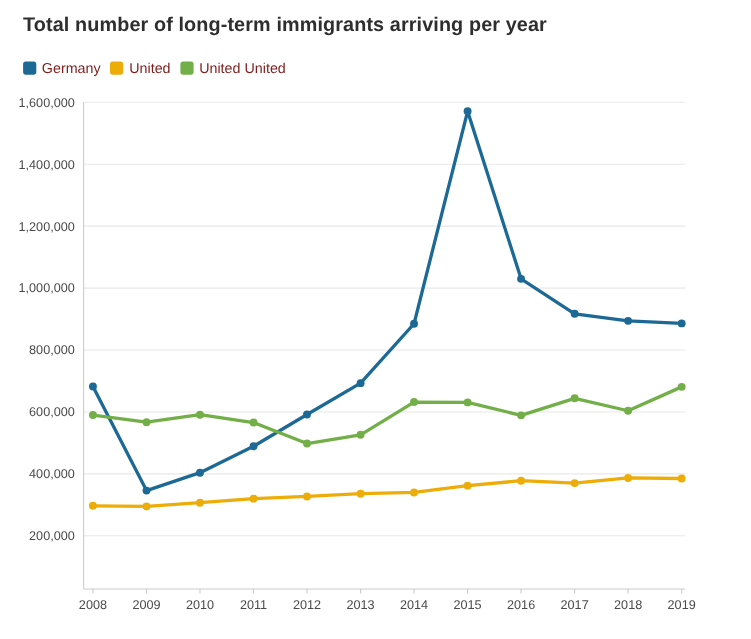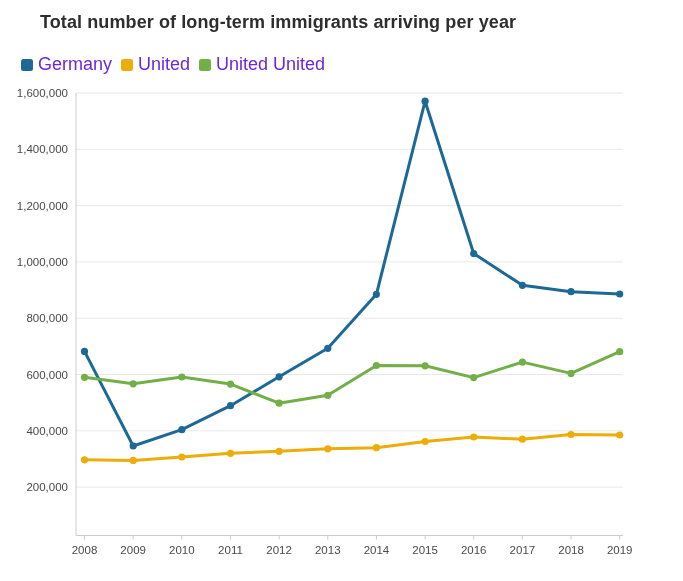--- a/index.html
+++ b/index.html
@@ -2,28 +2,28 @@
 <html><head>
 <meta charset="utf-8">
 <style>
   html,body{margin:0;padding:0;}
   body{
     width:683px;height:581px;position:relative;background:#ffffff;
     font-family:"Liberation Sans","DejaVu Sans",sans-serif;overflow:hidden;
   }
   .chart-title{
     position:absolute;left:21px;top:12px;width:640px;
-    font-size:18px;font-weight:bold;color:#2e2e2e;letter-spacing:.1px;margin-left:19px;
+    font-size:18px;font-weight:bold;color:#2e2e2e;letter-spacing:.1px;
   }
   .legend{
     position:absolute;left:21px;top:54px;display:flex;align-items:center;gap:9px;
   }
   .legend-item{display:flex;align-items:center;gap:5px;}
   .legend-swatch{width:12px;height:12px;border-radius:2.5px;display:inline-block;}
-  .legend-label{font-size:18px;color:#6d28d9;}
+  .legend-label{font-size:13px;color:#7f1d1d;}
   .plot-wrap{position:absolute;left:0;top:80px;width:683px;height:501px;}
   svg text{font-family:"Liberation Sans","DejaVu Sans",sans-serif;}
 </style>
 </head>
 <body>
 
 <div class="chart-title">Total number of long-term immigrants arriving per year</div>
 
 <div class="legend">
   <div class="legend-item">

